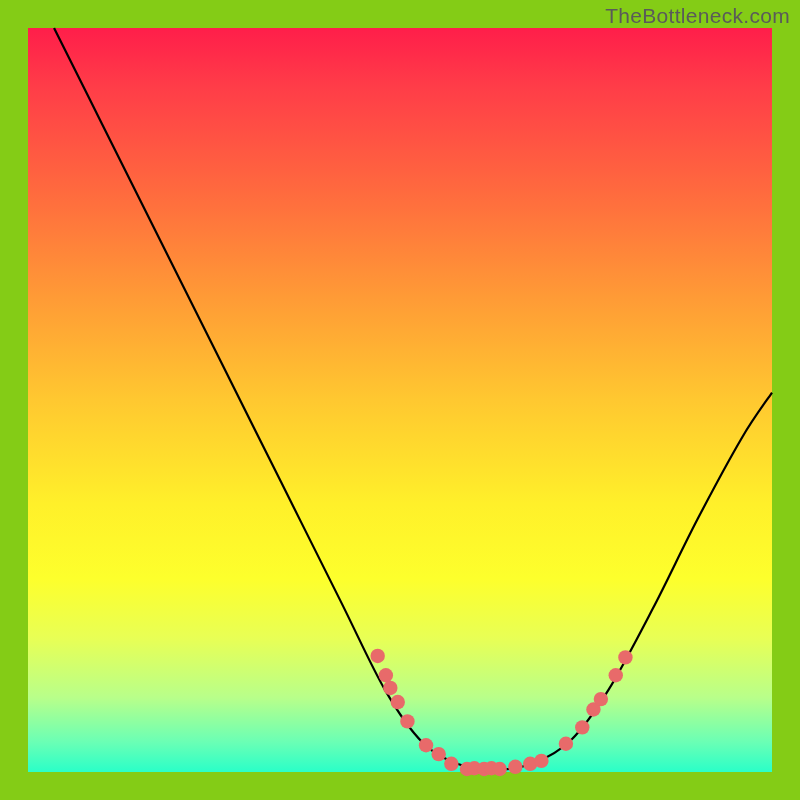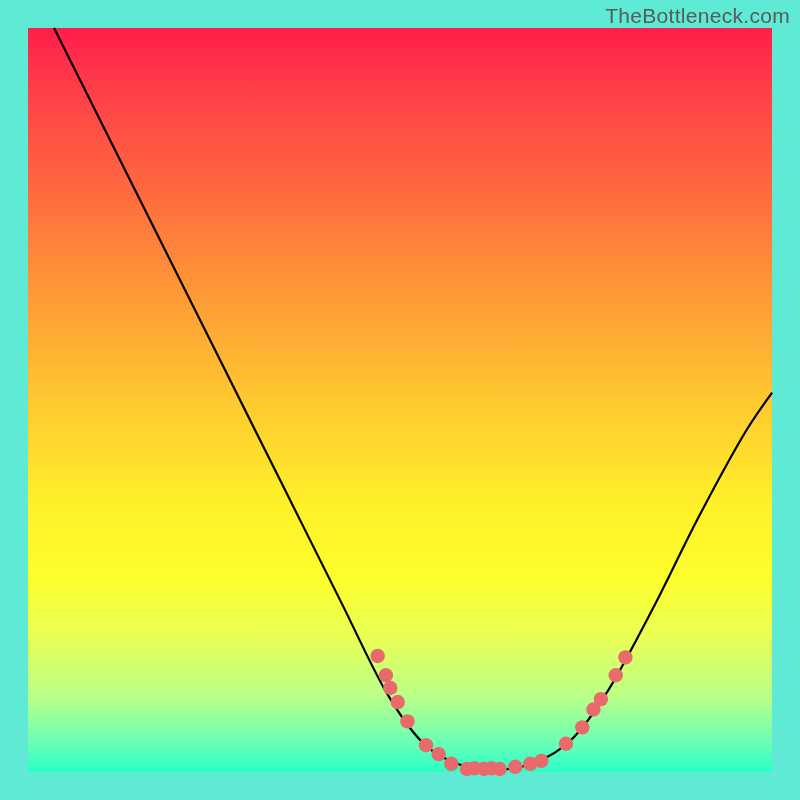--- a/index.html
+++ b/index.html
@@ -10,21 +10,21 @@
     height: 800px;
     overflow: hidden;
     font-family: Arial, Helvetica, sans-serif;
   }
   .frame {
     position: absolute;
     left: 0;
     top: 0;
     width: 800px;
     height: 800px;
-    background: #5eead4;
+    background: #84cc16;
   }
   .plot-area {
     position: absolute;
     left: 28px;
     top: 28px;
     width: 744px;
     height: 744px;
     background: linear-gradient(to bottom,
       #ff1e4a 0%,
       #ff3d48 8%,

